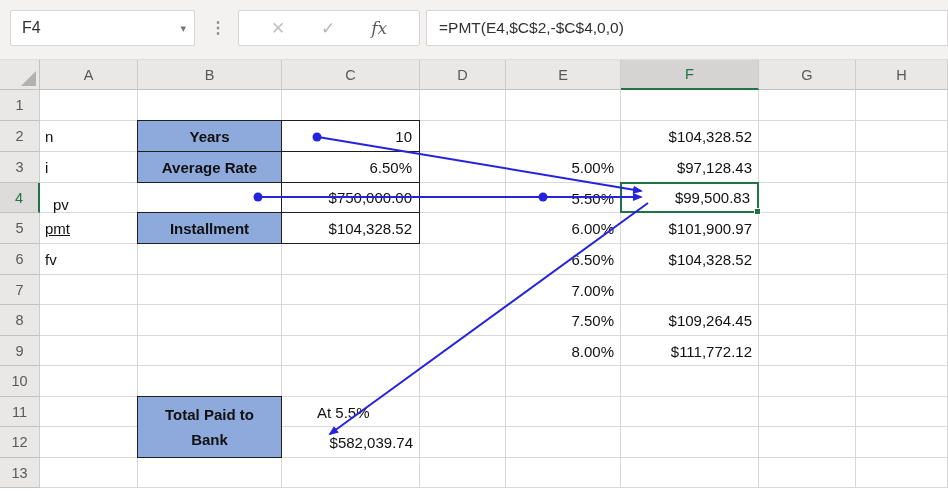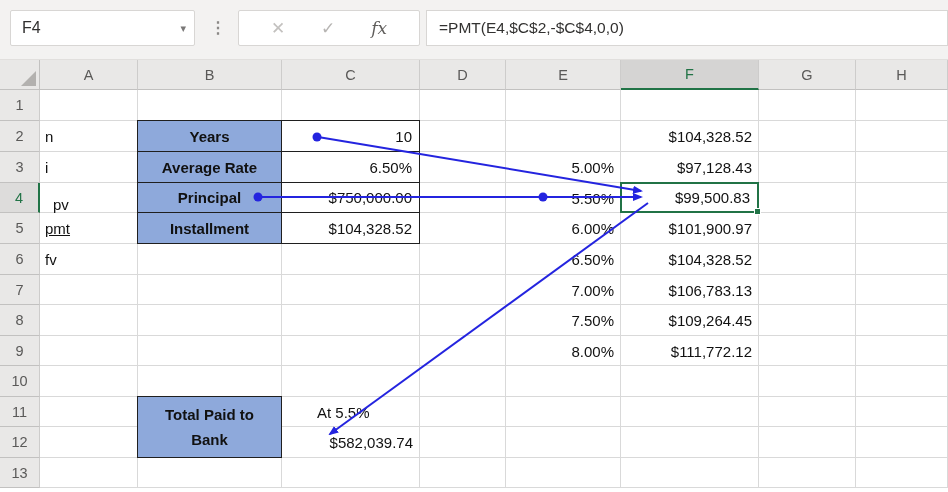--- a/index.html
+++ b/index.html
@@ -207,37 +207,35 @@
       <div class="base" style="left: 621px; top: 398px; width: 138px; height: 30px;"></div>
       <div class="base" style="left: 759px; top: 398px; width: 97px; height: 30px;"></div>
       <div class="base" style="left: 856px; top: 398px; width: 92px; height: 30px;"></div>
       <div class="cellc a-left plain" style="left: 40px; top: 61px; width: 98px; height: 31px;">n</div>
       <div class="cellc a-left plain" style="left: 40px; top: 92px; width: 98px; height: 31px;">i</div>
       <div class="cellc a-left plain" style="left: 40px; top: 129px; width: 116px; height: 30px; margin-left: 8px;">pv</div>
       <div class="cellc a-left plain" style="left: 40px; top: 153px; width: 98px; height: 31px; text-decoration: underline;">pmt</div>
       <div class="cellc a-left plain" style="left: 40px; top: 184px; width: 98px; height: 31px;">fv</div>
       <div class="cellc a-center label single" style="left: 137px; top: 60px; width: 145px; height: 32px;">Years</div>
       <div class="cellc a-center label single" style="left: 137px; top: 91px; width: 145px; height: 32px;">Average Rate</div>
-      <div class="cellc a-center label single" style="left: 137px; top: 122px; width: 145px; height: 31px;">Principal</div>
       <div class="cellc a-center label single" style="left: 137px; top: 152px; width: 145px; height: 32px;">Installment</div>
       <div class="cellc a-right boxed" style="left: 281px; top: 60px; width: 139px; height: 32px;">10</div>
       <div class="cellc a-right boxed" style="left: 281px; top: 91px; width: 139px; height: 32px;">6.50%</div>
       <div class="cellc a-right boxed" style="left: 281px; top: 122px; width: 139px; height: 31px;">$750,000.00</div>
       <div class="cellc a-right boxed" style="left: 281px; top: 152px; width: 139px; height: 32px;">$104,328.52</div>
       <div class="cellc a-right plain" style="left: 621px; top: 61px; width: 138px; height: 31px;">$104,328.52</div>
       <div class="cellc a-right plain" style="left: 506px; top: 92px; width: 115px; height: 31px;">5.00%</div>
       <div class="cellc a-right plain" style="left: 621px; top: 92px; width: 138px; height: 31px;">$97,128.43</div>
       <div class="cellc a-right plain" style="left: 506px; top: 123px; width: 115px; height: 30px;">5.50%</div>
       <div class="cellc a-right selected" style="left: 620px; top: 122px; width: 139px; height: 31px;">$99,500.83<div class="fillhandle"></div></div>
       <div class="cellc a-right plain" style="left: 506px; top: 153px; width: 115px; height: 31px;">6.00%</div>
       <div class="cellc a-right plain" style="left: 621px; top: 153px; width: 138px; height: 31px;">$101,900.97</div>
       <div class="cellc a-right plain" style="left: 506px; top: 184px; width: 115px; height: 31px;">6.50%</div>
       <div class="cellc a-right plain" style="left: 621px; top: 184px; width: 138px; height: 31px;">$104,328.52</div>
       <div class="cellc a-right plain" style="left: 506px; top: 215px; width: 115px; height: 30px;">7.00%</div>
-      <div class="cellc a-right plain" style="left: 621px; top: 215px; width: 138px; height: 30px;">$106,783.13</div>
       <div class="cellc a-right plain" style="left: 506px; top: 245px; width: 115px; height: 31px;">7.50%</div>
       <div class="cellc a-right plain" style="left: 621px; top: 245px; width: 138px; height: 31px;">$109,264.45</div>
       <div class="cellc a-right plain" style="left: 506px; top: 276px; width: 115px; height: 30px;">8.00%</div>
       <div class="cellc a-right plain" style="left: 621px; top: 276px; width: 138px; height: 30px;">$111,772.12</div>
       <div class="cellc a-center label" style="left: 137px; top: 336px; width: 145px; height: 62px;">
         <div>Total Paid to</div>
         <div>Bank</div>
       </div>
       <div class="cellc a-left plain" style="left: 282px; top: 337px; width: 112px; height: 30px; padding-left: 35px;">At 5.5%</div>
       <div class="cellc a-right plain" style="left: 282px; top: 367px; width: 138px; height: 31px;">$582,039.74</div>

